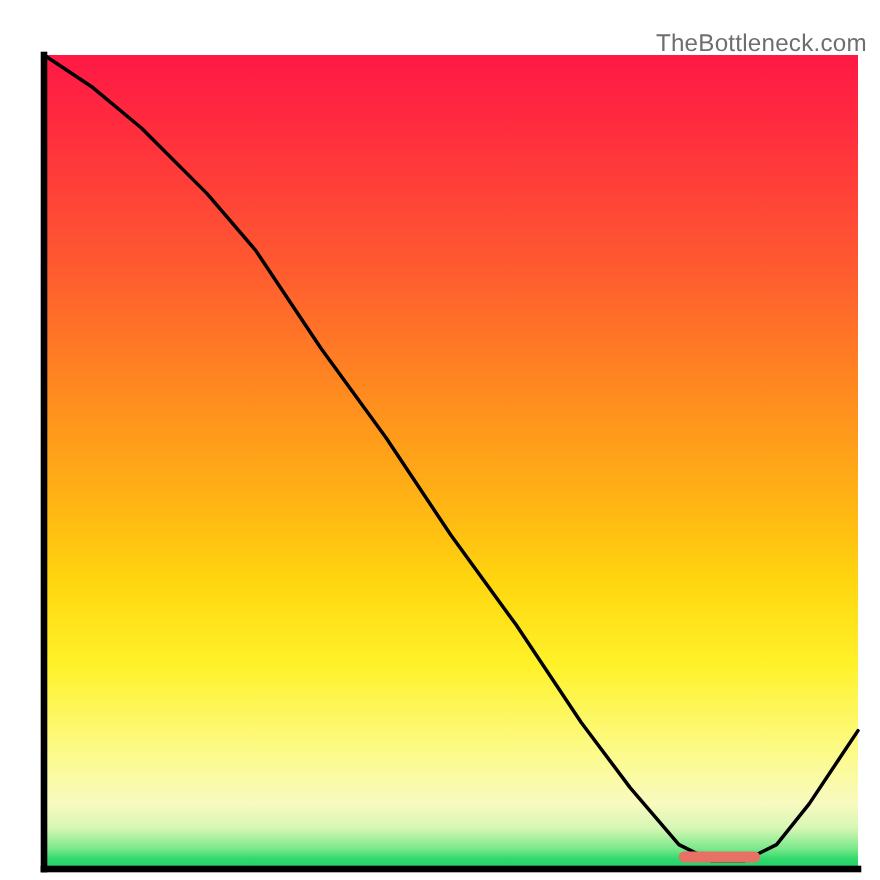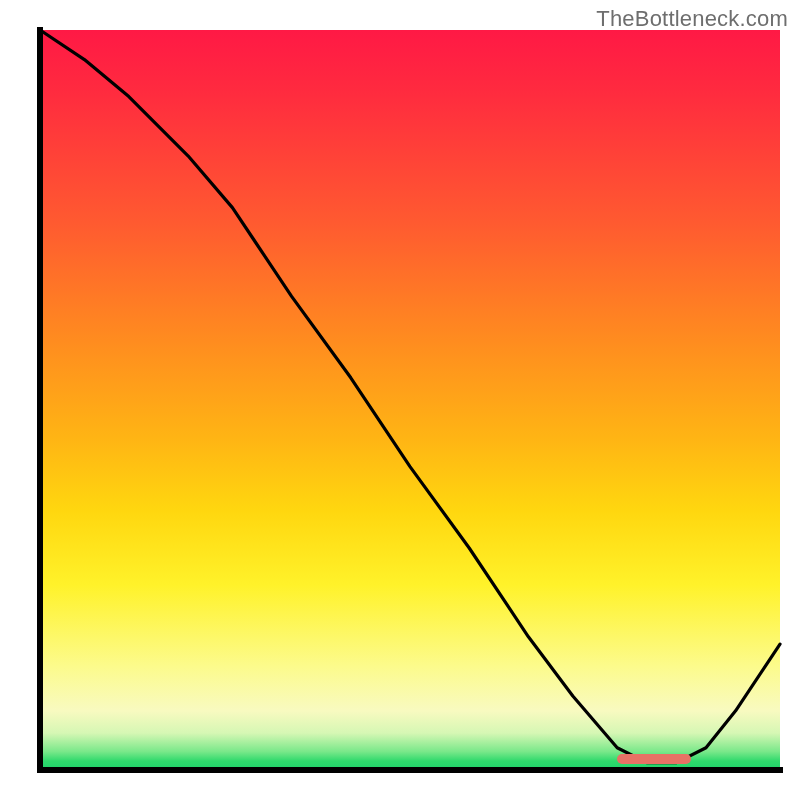--- a/index.html
+++ b/index.html
@@ -7,20 +7,21 @@
     padding: 0;
     width: 800px;
     height: 800px;
     background: #ffffff;
     font-family: Arial, Helvetica, sans-serif;
   }
   .container {
     position: relative;
     width: 800px;
     height: 588px;
+    margin-top: 20px;
   }
   .watermark {
     position: absolute;
     top: 6px;
     right: 12px;
     font-size: 22px;
     color: #6e6e6e;
     font-weight: 400;
     letter-spacing: 0.2px;
   }

